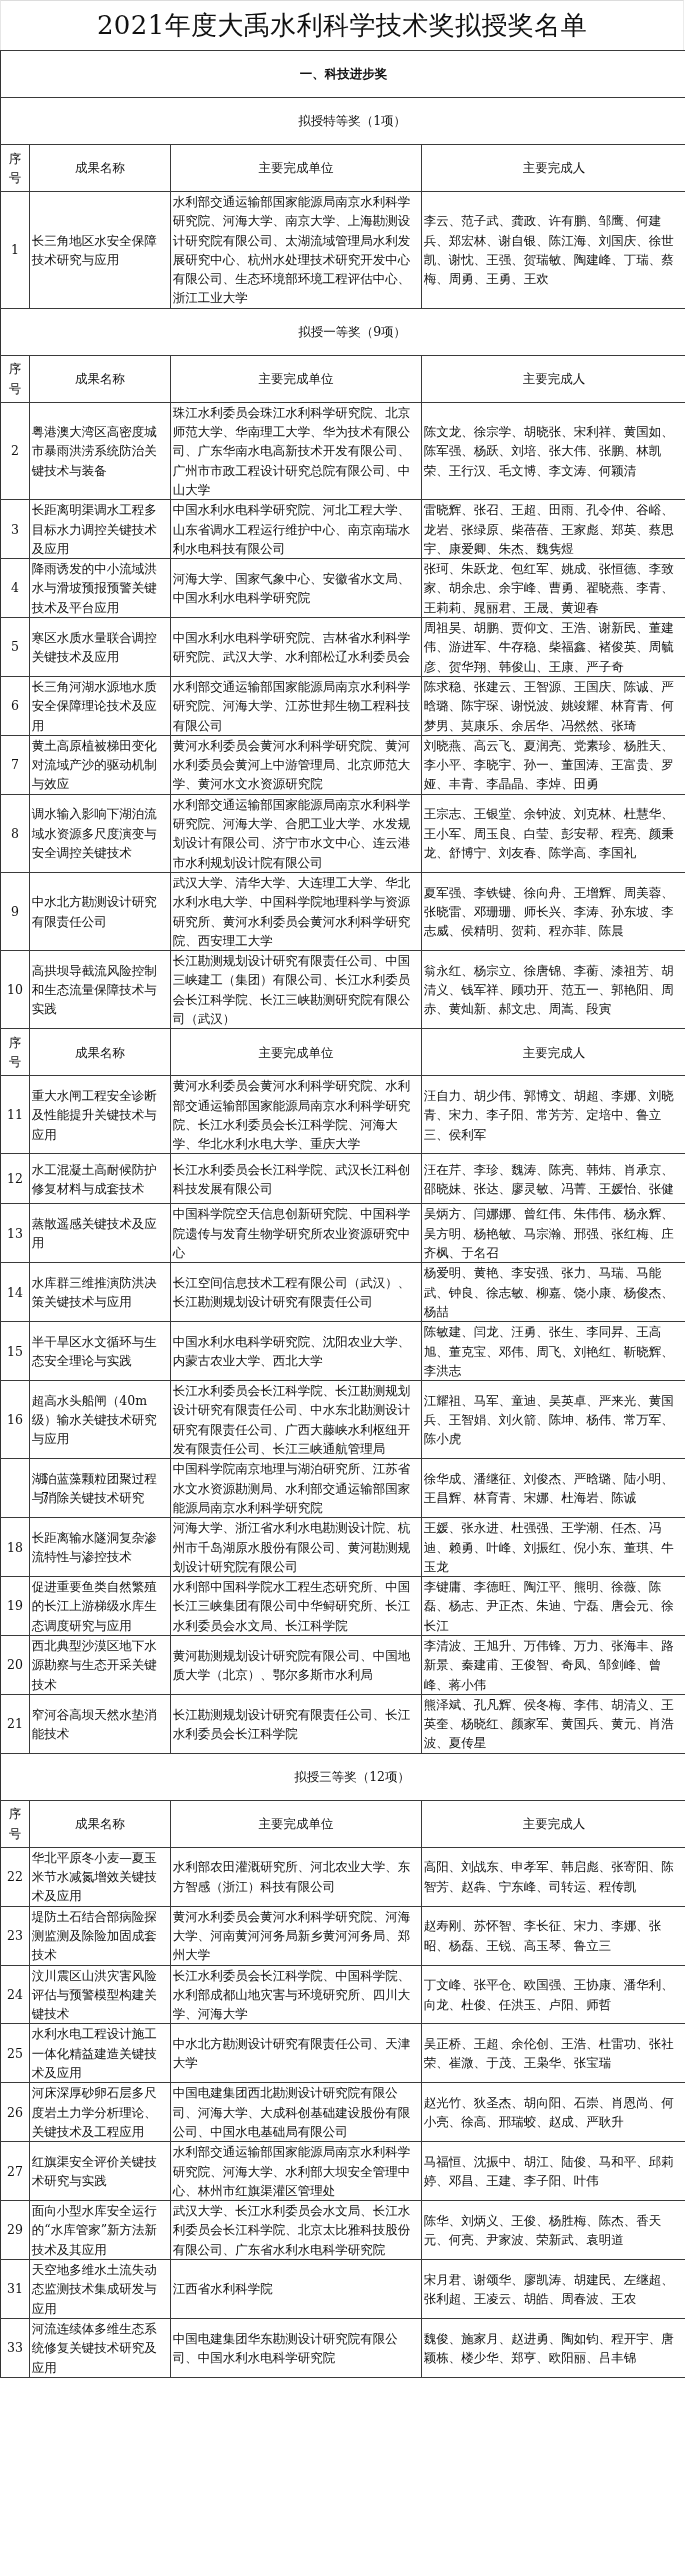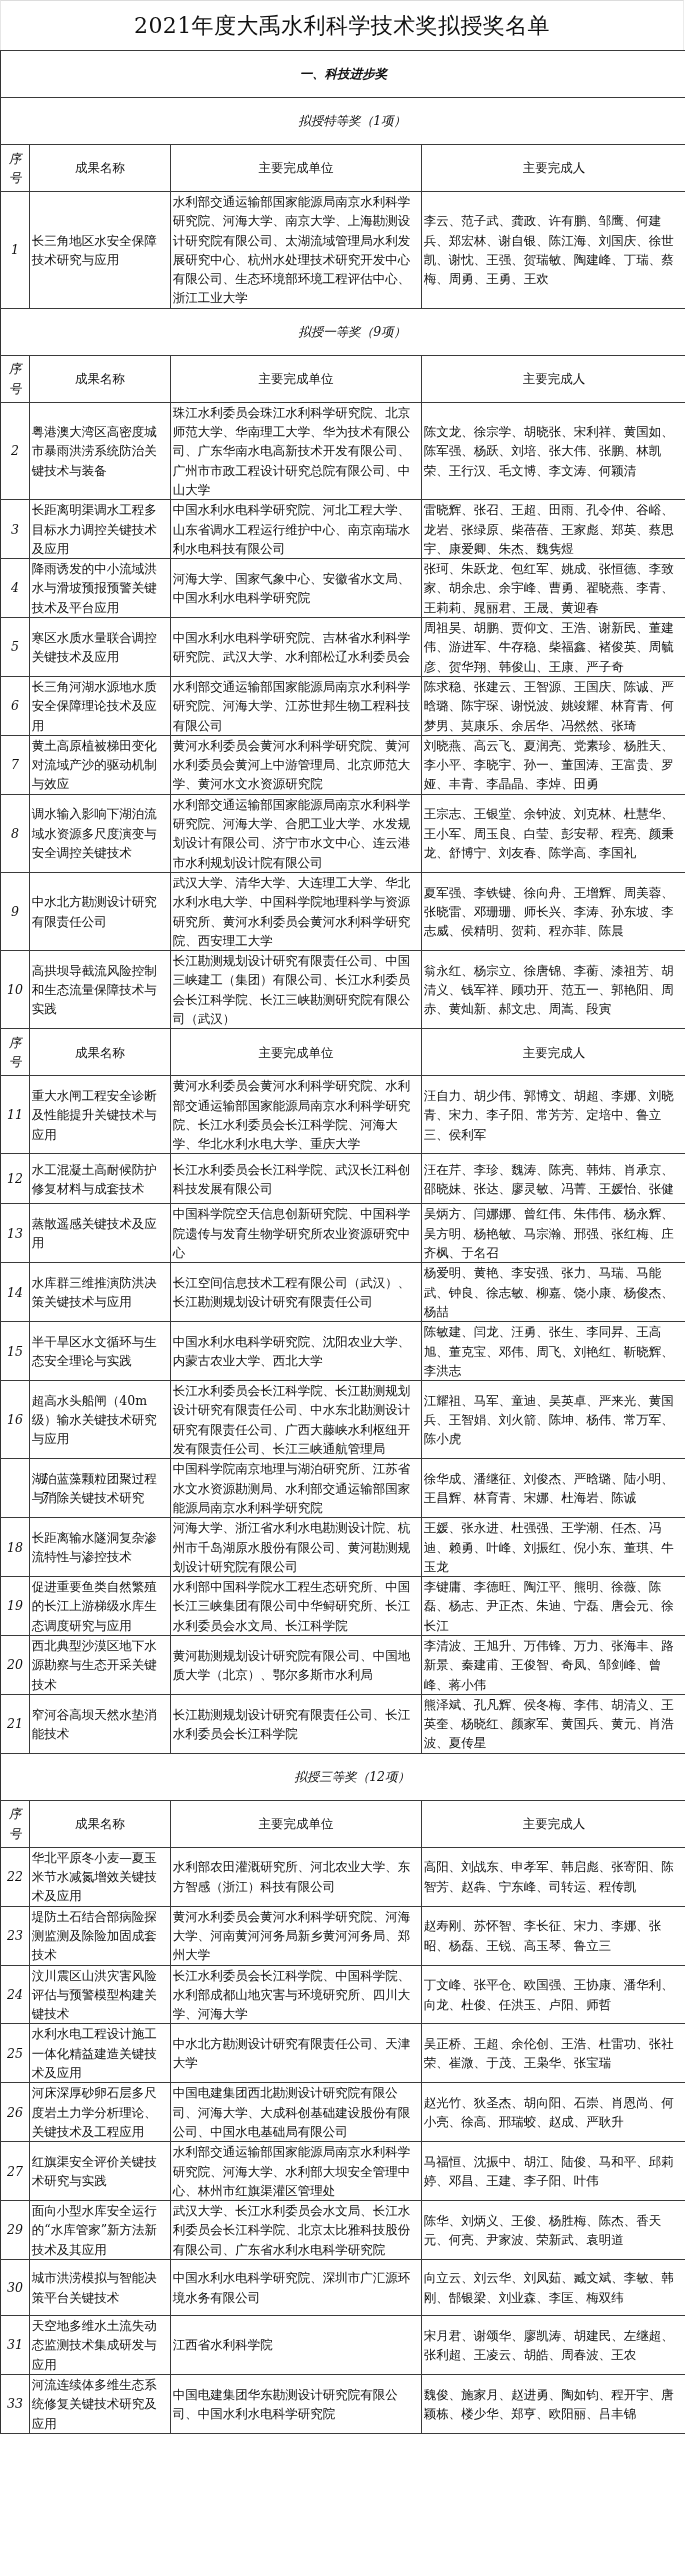--- a/index.html
+++ b/index.html
@@ -1,30 +1,30 @@
 <!DOCTYPE html>
 <html style="font-size:14px"><head>
 <meta charset="utf-8">
 <style>
   html, body { margin: 0; padding: 0; background: #ffffff; }
   body { width: 686px; height: 2576px; overflow: hidden; position: relative;
          font-family: "DejaVu Serif", "Liberation Serif", serif; color: #111; }
   .title-wrap { position: absolute; left: 0; top: 0; width: 684px; height: 50px;
                 border-top: 1.8px solid #dcdcdc; border-left: 1.8px solid #e6e6e6; border-right: 1.8px solid #ececec;
                 box-sizing: border-box; display: flex; align-items: center; justify-content: center; }
-  .title { font-size: 22px; letter-spacing: 0.4px; }
+  .title { font-size: 26px; letter-spacing: 0.4px; }
   table.awards { position: absolute; left: 0; top: 50px; width: 685px; border-collapse: collapse; table-layout: fixed; }
   table.awards td { border: 0.9px solid #3a3a3a; padding: 0 1.8px; vertical-align: middle;
                     font-size: 12.5px; line-height: 19.3px; word-break: break-all; }
   col.c-no { width: 29px; } col.c-name { width: 141px; } col.c-unit { width: 251px; } col.c-ppl { width: 265px; }
   td.sec { text-align: center; font-size: 15px; font-weight: bold; }
   td.sub { text-align: center; font-size: 15px; }
   td.hdr { text-align: center; font-size: 12.5px; }
   td.no { text-align: center; padding: 0; }
-  .outer-left { border-left: 1.8px solid #333 !important; font-style: italic; }
+  .outer-left { border-left: 1.8px solid #333 !important; }
   .outer-right { border-right: 1.8px solid #333 !important; }
   tr.h-sec td { height: 46px; }
   tr.h-sub td { height: 46px; padding-left: 19px; }
   tr.h-hdr td { height: 46px; }
 </style>
 </head>
 <body>
 
 <div class="title-wrap">
   <div class="title">2021年度大禹水利科学技术奖拟授奖名单</div>
@@ -236,26 +236,20 @@
         <td class="" style="height: 57px;">水利部交通运输部国家能源局南京水利科学研究院、河海大学、水利部大坝安全管理中心、林州市红旗渠灌区管理处</td>
         <td class="outer-right" style="height: 57px;">马福恒、沈振中、胡江、陆俊、马和平、邱莉婷、邓昌、王建、李子阳、叶伟</td>
       </tr>
       <tr>
         <td class="no outer-left" style="height: 49px;">29</td>
         <td class="" style="height: 49px;">面向小型水库安全运行的“水库管家”新方法新技术及其应用</td>
         <td class="" style="height: 49px;">武汉大学、长江水利委员会水文局、长江水利委员会长江科学院、北京太比雅科技股份有限公司、广东省水利水电科学研究院</td>
         <td class="outer-right" style="height: 49px;">陈华、刘炳义、王俊、杨胜梅、陈杰、香天元、何亮、尹家波、荣新武、袁明道</td>
       </tr>
       <tr>
-        <td class="no outer-left" style="height: 55px;">30</td>
-        <td class="" style="height: 55px;">城市洪涝模拟与智能决策平台关键技术</td>
-        <td class="" style="height: 55px;">中国水利水电科学研究院、深圳市广汇源环境水务有限公司</td>
-        <td class="outer-right" style="height: 55px;">向立云、刘云华、刘凤茹、臧文斌、李敏、韩刚、郜银梁、刘业森、李匡、梅双纬</td>
-      </tr>
-      <tr>
         <td class="no outer-left" style="height: 53px;">31</td>
         <td class="" style="height: 53px;">天空地多维水土流失动态监测技术集成研发与应用</td>
         <td class="" style="height: 53px;">江西省水利科学院</td>
         <td class="outer-right" style="height: 53px;">宋月君、谢颂华、廖凯涛、胡建民、左继超、张利超、王凌云、胡皓、周春波、王农</td>
       </tr>
       <tr>
         <td class="no outer-left" style="height: 55px;">33</td>
         <td class="" style="height: 55px;">河流连续体多维生态系统修复关键技术研究及应用</td>
         <td class="" style="height: 55px;">中国电建集团华东勘测设计研究院有限公司、中国水利水电科学研究院</td>
         <td class="outer-right" style="height: 55px;">魏俊、施家月、赵进勇、陶如钧、程开宇、唐颖栋、楼少华、郑亨、欧阳丽、吕丰锦</td>

